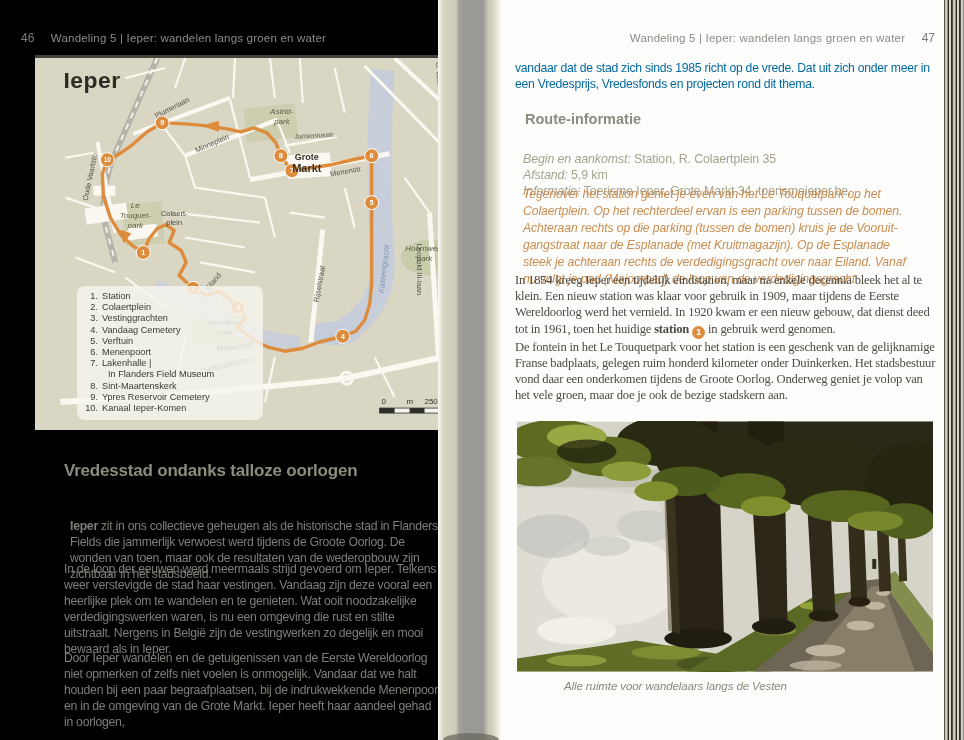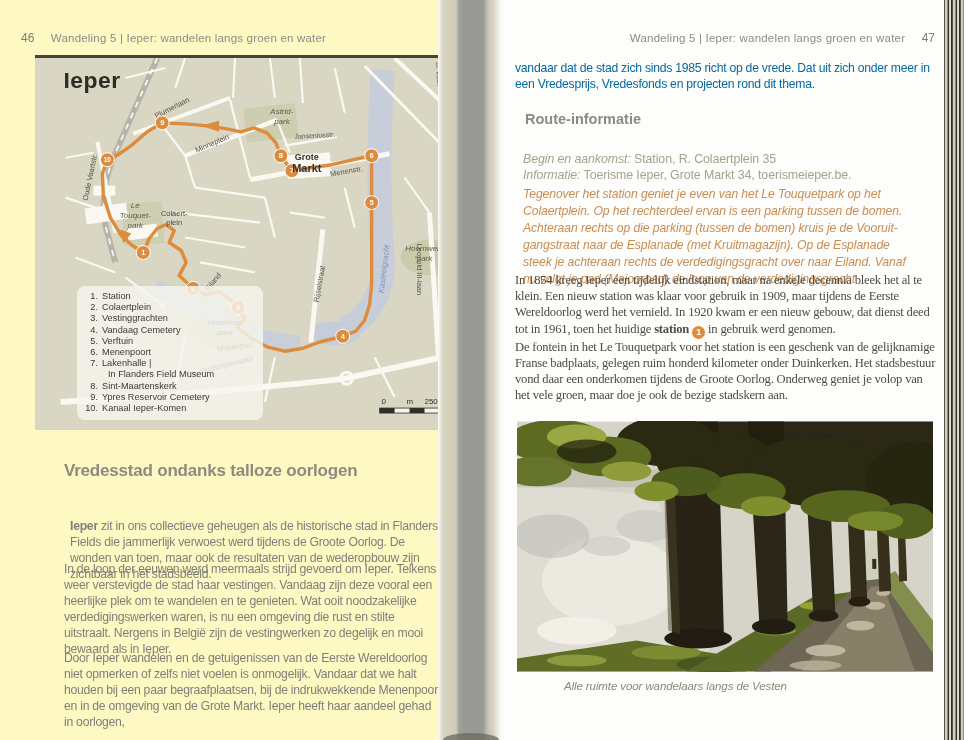--- a/index.html
+++ b/index.html
@@ -3,21 +3,21 @@
 <meta charset="utf-8">
 <style>
   html,body{margin:0;padding:0;background:#e8e8e6;}
   .spread{position:relative;width:964px;height:740px;background:#fdfdfb;overflow:hidden;
           font-family:"Liberation Sans",sans-serif;}
   .abs{position:absolute;}
   
   .pg-head{font-size:11.5px;color:#8c8c86;letter-spacing:.2px;}
   .pg-num{font-size:12px;color:#7d7d78;}
   
-  .page-left{left:0;top:0;width:443px;height:740px;background:#fef9c3;}
+  .page-left{left:0;top:0;width:443px;height:740px;background:#000000;}
   .map-box{left:35px;top:55px;width:408px;height:375px;background:#d9d6c4;
            border-top:3px solid #45423b;box-sizing:border-box;overflow:hidden;}
   .legend{left:42px;top:228px;width:176px;background:rgba(247,245,238,.82);
           border-radius:8px;padding:5px 6px 6px 4px;font-size:9.2px;line-height:11.2px;
           color:#3b3932;}
   .leg-row{display:flex;}
   .leg-num{width:17px;text-align:right;flex:0 0 17px;margin-right:4px;}
   .sec-head{font-weight:bold;color:#8e8a7e;}
   .body-sans{font-size:12.2px;line-height:16px;color:#807e78;letter-spacing:-.25px;}
   .b{font-weight:bold;}
@@ -273,20 +273,21 @@
     <header class="abs" style="left:3px;top:28px;width:430px;text-align:right;">
       <span class="pg-head">Wandeling 5 | Ieper: wandelen langs groen en water</span>
       <span class="pg-num" style="margin-left:12px;">47</span>
     </header>
 
     <p class="abs body-sans" style="left:13px;top:60px;width:420px;margin:0;color:#0369a1;">vandaar dat de stad zich sinds 1985 richt op de vrede. Dat uit zich onder meer in een Vredesprijs, Vredesfonds en projecten rond dit thema.</p>
 
     <h3 class="abs sec-head" style="left:11px;top:99px;margin:12px;font-size:14.5px;">Route-informatie</h3>
     <div class="abs khaki" style="left:21px;top:119px;width:410px;">
       <div><span class="lab">Begin en aankomst:</span><span> Station, R. Colaertplein 35</span></div>
+      <div><span class="lab">Afstand:</span><span> 5,9 km</span></div>
       <div><span class="lab">Informatie:</span><span> Toerisme Ieper, Grote Markt 34, toerismeieper.be.</span></div>
     </div>
 
     <div class="abs season" style="left:21px;top:186px;width:418px;">Tegenover het station geniet je even van het Le Touquetpark op het
 Colaertplein. Op het rechterdeel ervan is een parking tussen de bomen.
 Achteraan rechts op die parking (tussen de bomen) kruis je de Vooruit-
 gangstraat naar de Esplanade (met Kruitmagazijn). Op de Esplanade
 steek je achteraan rechts de verdedigingsgracht over naar Eiland. Vanaf
 nu volgt je pad (Majoorpad) de loop van de verdedigingsgracht</div>
 

